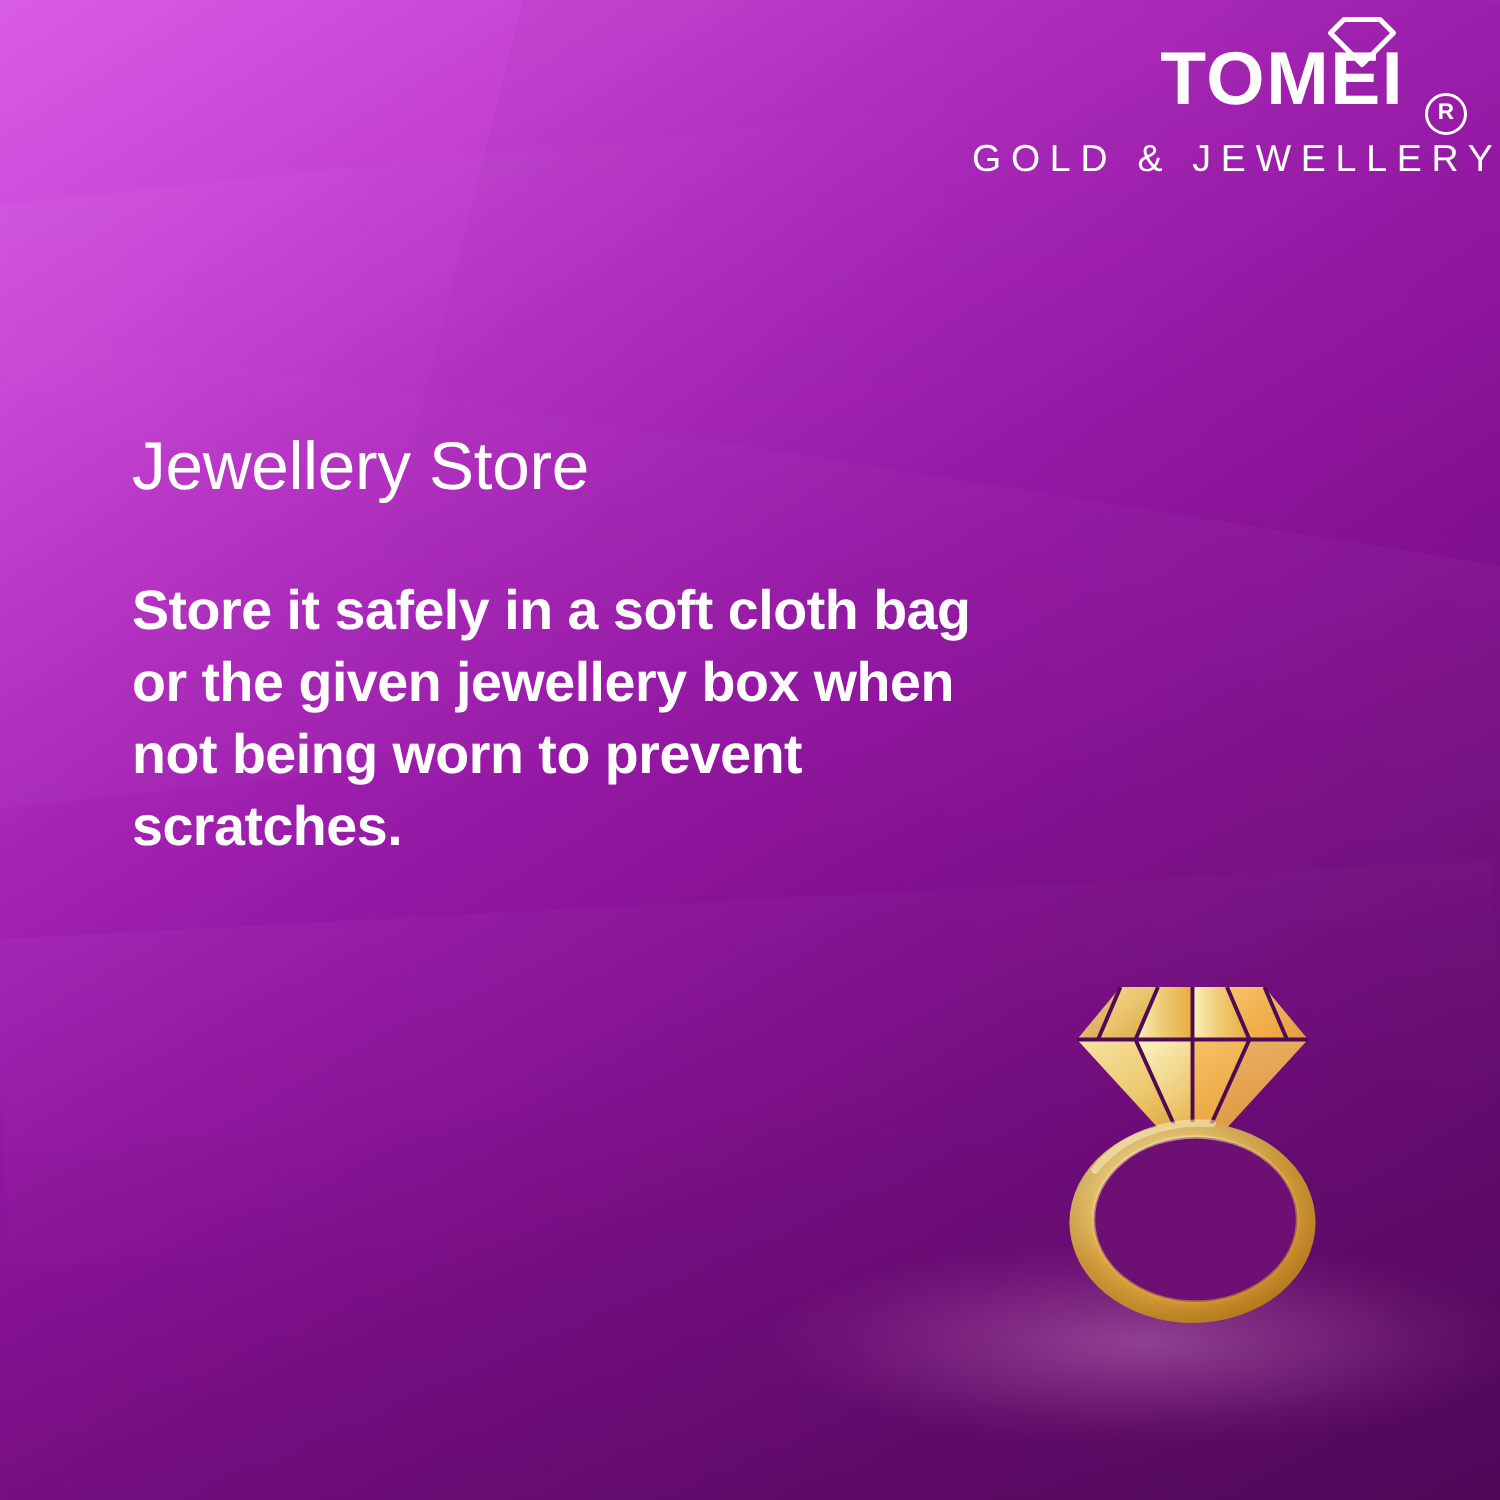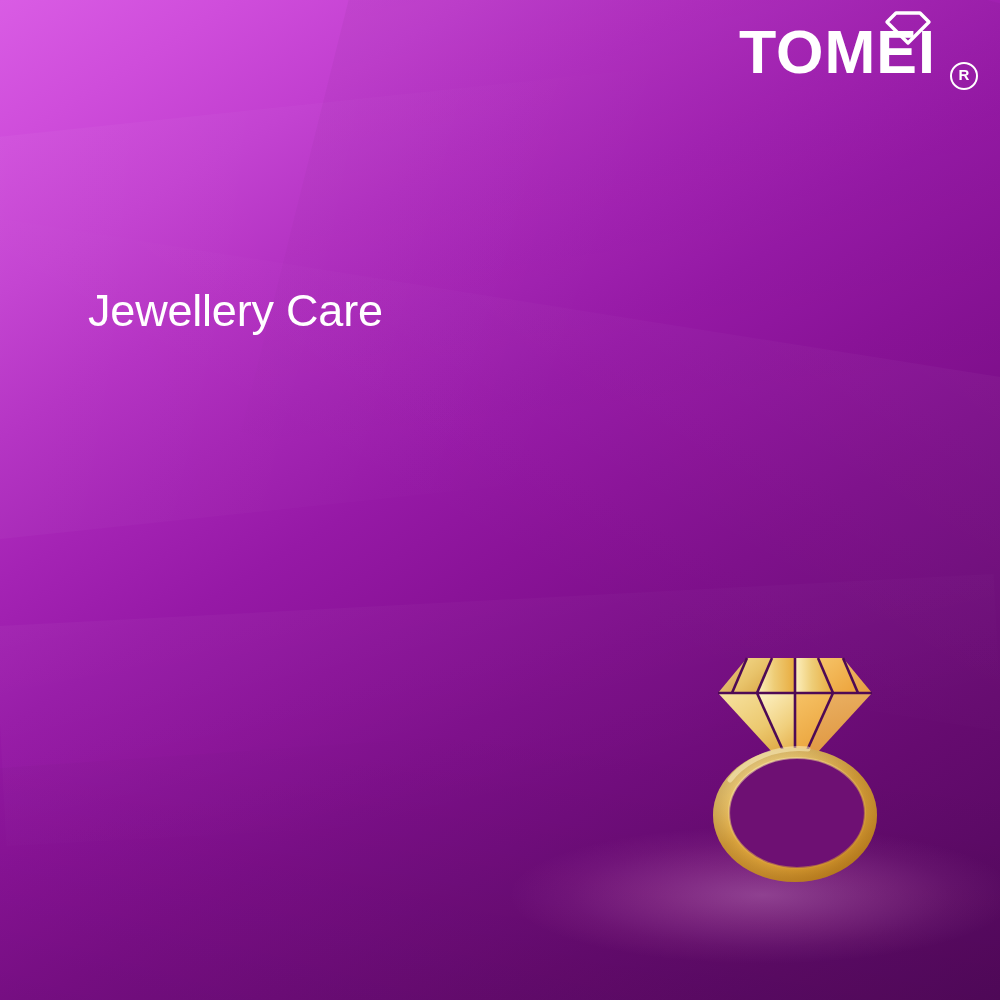--- a/index.html
+++ b/index.html
@@ -107,21 +107,21 @@
   .logo-row {
     position: relative;
     display: block;
     height: 88px;
   }
   .wordmark {
     display: block;
     color: #ffffff;
     font-family: "Liberation Sans", sans-serif;
     font-weight: bold;
-    font-size: 61px;
+    font-size: 50px;
     line-height: 88px;
     letter-spacing: 1px;
     padding-right: 42px;
     text-align: right;
     white-space: nowrap;
   }
   .logo-diamond {
     position: absolute;
     right: 44px;
     top: 2px;
@@ -205,24 +205,26 @@
   <div class="logo">
     <div class="logo-row">
       <span class="wordmark">TOMEI</span>
       <span class="logo-diamond">
         <svg viewBox="0 0 52 36" width="52" height="36" aria-hidden="true">
           <path d="M5 12 L14 3 L38 3 L47 12 L26 33 Z" fill="none" stroke="#ffffff" stroke-width="3.4" stroke-linejoin="round"></path>
         </svg>
       </span>
       <span class="reg-mark">R</span>
     </div>
+    <span class="logo-sub">GOLD &amp; JEWELLERY</span>
   </div>
 
   <div class="copy">
-    <h1 class="headline">Jewellery Care</h1>
+    <h1 class="headline">Jewellery Store</h1>
+    <p class="para">Store it safely in a soft cloth bag or the given jewellery box when not being worn to prevent scratches.</p>
   </div>
 
   <div class="ring-graphic">
     <svg viewBox="0 0 190 250" width="190" height="250" aria-hidden="true">
       <defs>
         <linearGradient id="gFacetL" x1="0" y1="0" x2="1" y2="1">
           <stop offset="0%" stop-color="#f3d98c"></stop>
           <stop offset="50%" stop-color="#e8c36a"></stop>
           <stop offset="100%" stop-color="#d8a241"></stop>
         </linearGradient>

